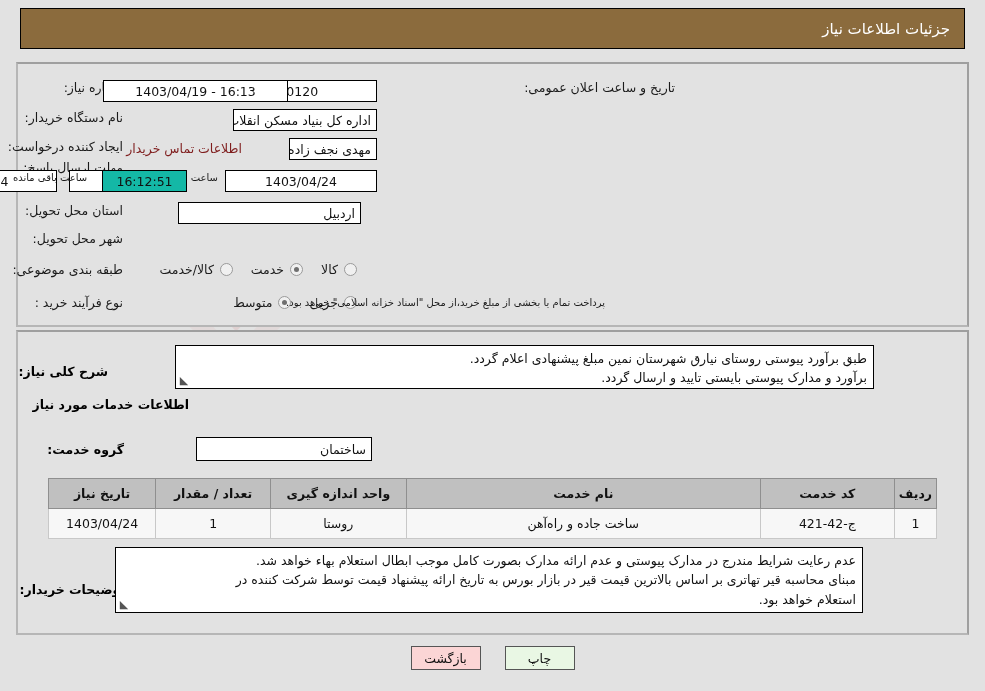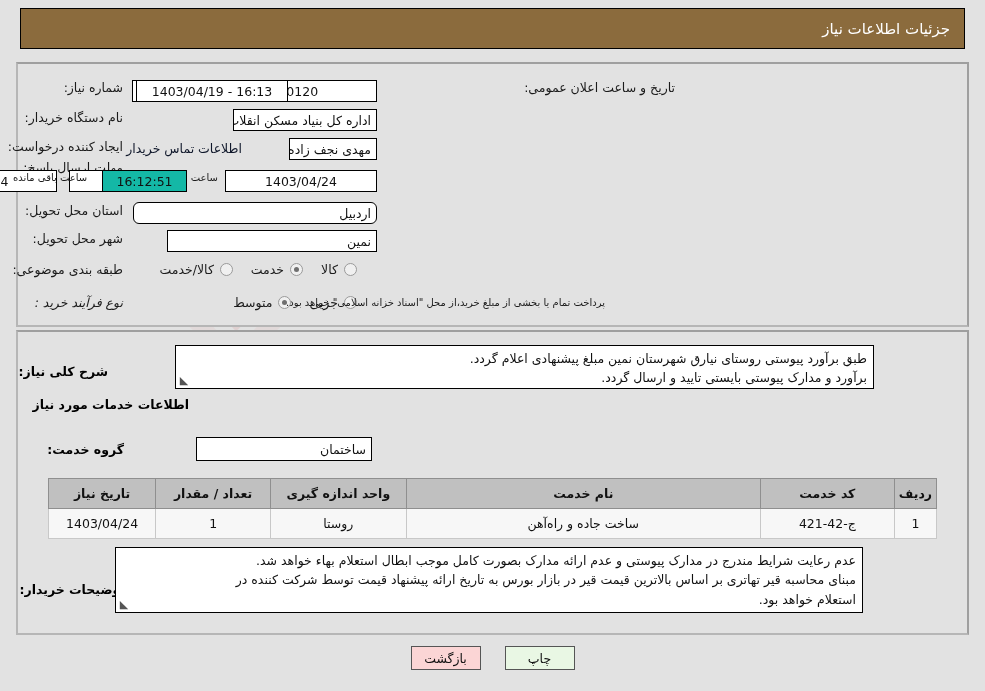--- a/index.html
+++ b/index.html
@@ -67,21 +67,21 @@
     font-size: 12.5px;
     color: #111;
     padding: 0 5px;
     overflow: hidden;
     white-space: nowrap;
   }
   .box.center { justify-content: center; }
   .box.start  { justify-content: flex-start; }
   .box.cream  { background: #14b8a6; }
   .link {
-    color: #0f172a;
+    color: #7f1d1d;
     font-size: 12.5px;
     text-decoration: none;
     white-space: nowrap;
     cursor: pointer;
   }
   .plain {
     font-size: 10px;
     color: #1b1b1b;
     white-space: nowrap;
   }
@@ -247,21 +247,21 @@
   <div class="panel" id="panel-top"></div>
 
   <div class="row" style="right:862px; top:80px;">
     <span class="lbl">شماره نیاز:</span>
   </div>
   <div class="box center" style="position:absolute; right:608px; top:80px; width:245px;">1103005291000120</div>
 
   <div class="row" style="right:310px; top:80px;">
     <span class="lbl">تاریخ و ساعت اعلان عمومی:</span>
   </div>
-  <div class="box center" style="position:absolute; right:697px; top:80px; width:152px; left:103px;">16:13 - 1403/04/19</div>
+  <div class="box center" style="position:absolute; right:697px; top:80px; width:185px; left:103px;">16:13 - 1403/04/19</div>
 
   <div class="row" style="right:862px; top:110px;">
     <span class="lbl">نام دستگاه خریدار:</span>
   </div>
   <div class="box start" style="position:absolute; right:608px; top:109px; left:233px;">اداره کل بنیاد مسکن انقلاب اسلامی استان اردبیل</div>
 
   <div class="row" style="right:862px; top:139px;">
     <span class="lbl">ایجاد کننده درخواست:</span>
   </div>
   <div class="box start" style="position:absolute; right:608px; top:138px; left:289px;">مهدی نجف زاده کارشناس مسئول امورقراردادها اداره کل بنیاد مسکن انقلاب اسل</div>
@@ -274,40 +274,39 @@
   <span class="plain" style="position:absolute; right:767px; top:172px;">ساعت</span>
   <div class="box center" style="position:absolute; right:806px; top:170px; width:110px;">09:00</div>
   <div class="box center" style="position:absolute; right:928px; top:170px; width:105px;">4</div>
 
   <div class="box center cream" style="position:absolute; left:102px; top:170px; width:85px;">16:12:51</div>
   <span class="plain" style="position:absolute; left:13px; top:172px;">ساعت باقی مانده</span>
 
   <div class="row" style="right:862px; top:203px;">
     <span class="lbl">استان محل تحویل:</span>
   </div>
-  <div class="box start" style="position:absolute; right:608px; top:202px; width:244px;border-radius:6px;">اردبیل</div>
+  <div class="box start" style="position:absolute; right:624px; top:202px; width:183px;">اردبیل</div>
 
   <div class="row" style="right:862px; top:231px;">
     <span class="lbl">شهر محل تحویل:</span>
   </div>
-  <div class="box start" style="position:absolute; right:608px; top:230px; width:210px;">نمین</div>
 
   <div class="row" style="right:862px; top:262px;">
     <span class="lbl">طبقه بندی موضوعی:</span>
   </div>
   <div class="row radio-group" style="right:628px; top:262px;">
     <span class="radio"></span>
     <span class="rl">کالا</span>
     <span class="radio on"></span>
     <span class="rl">خدمت</span>
     <span class="radio"></span>
     <span class="rl">کالا/خدمت</span>
   </div>
 
-  <div class="row" style="right:862px; top:295px;font-style:italic;">
+  <div class="row" style="right:862px; top:295px;">
     <span class="lbl">نوع فرآیند خرید :</span>
   </div>
   <div class="row radio-group" style="right:628px; top:295px;">
     <span class="radio"></span>
     <span class="rl">جزیی</span>
     <span class="radio on"></span>
     <span class="rl">متوسط</span>
   </div>
   <span class="plain" style="position:absolute; right:380px; top:297px;">پرداخت تمام یا بخشی از مبلغ خرید،از محل "اسناد خزانه اسلامی" خواهد بود.</span>
 

